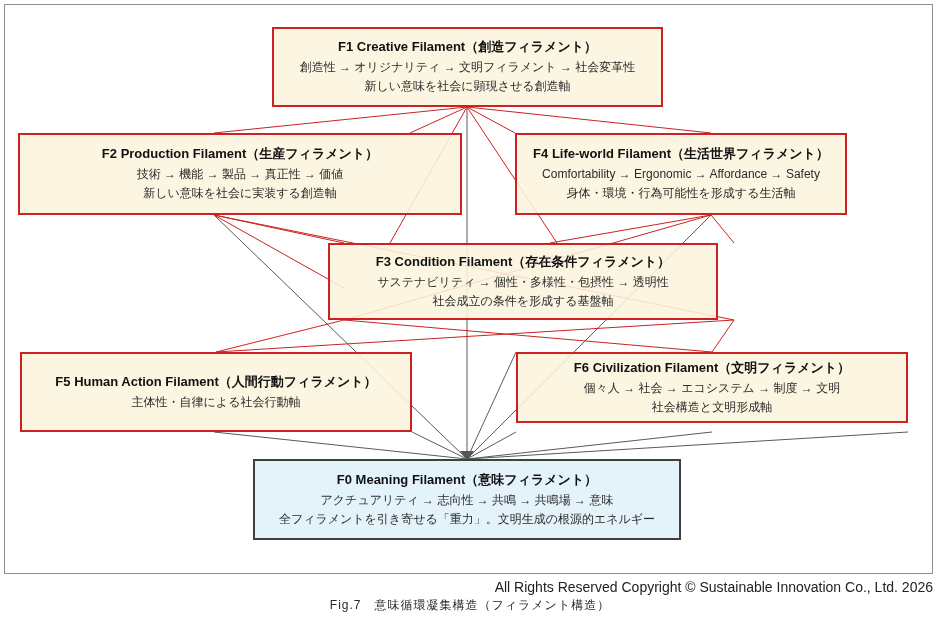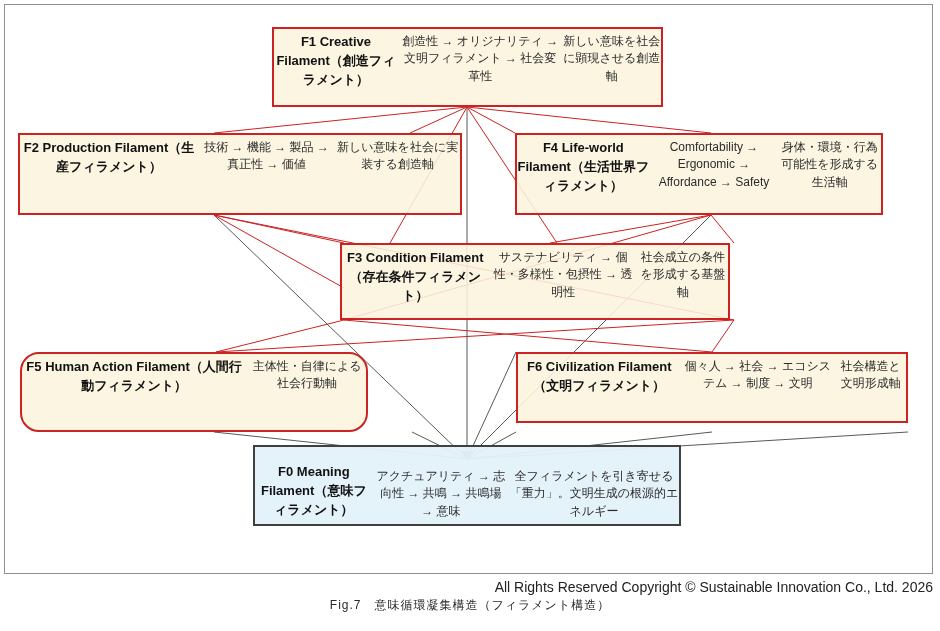--- a/index.html
+++ b/index.html
@@ -13,32 +13,32 @@
   html,body{margin:0;padding:0;background:#ffffff;}
   body{font-family:"Liberation Sans","DejaVu Sans",sans-serif;color:var(--ink);}
   .canvas{position:relative;width:940px;height:631px;background:#ffffff;overflow:hidden;}
   .frame{position:absolute;left:4px;top:4px;width:929px;height:570px;
          border:1px solid var(--frame-gray);box-sizing:border-box;background:#ffffff;}
   svg.wires{position:absolute;left:0;top:0;width:940px;height:631px;pointer-events:none;}
   svg .red{stroke:var(--accent-red);stroke-width:1;}
   svg .gray{stroke:var(--line-gray);stroke-width:1;}
   .node{position:absolute;box-sizing:border-box;border:2px solid var(--accent-red);
         background:rgba(251,244,221,0.88);text-align:center;
-        display:flex;flex-direction:row;justify-content:center;gap:2px;
-        padding:4px 0;line-height:1.45;}
+        display:flex;flex-direction:column;justify-content:center;gap:2px;
+        padding:4px 6px;line-height:1.45;}
   .node.core{border:2px solid #404040;background:rgba(227,241,250,0.96);}
   .node .title{font-weight:bold;font-size:13px;color:#111;}
   .node .flow,.node .axis{font-size:12px;color:#2b2b2b;}
   .f1{left:272px;top:27px;width:391px;height:80px;}
   .f2{left:18px;top:133px;width:444px;height:82px;}
-  .f4{left:515px;top:133px;width:368px;height:82px;}
-  .f3{left:340px;top:243px;width:390px;height:77px;}
-  .f5{left:20px;top:352px;width:348px;height:80px;border-radius:19px;}
+  .f4{left:515px;top:133px;width:332px;height:82px;}
+  .f3{left:328px;top:243px;width:390px;height:77px;}
+  .f5{left:20px;top:352px;width:392px;height:80px;}
   .f6{left:516px;top:352px;width:392px;height:71px;}
-  .f0{left:253px;top:445px;width:428px;height:81px;align-items:flex-end;}
+  .f0{left:253px;top:459px;width:428px;height:81px;}
   .copyright{position:absolute;right:7px;top:579px;font-size:14px;color:#222;}
   .caption{position:absolute;left:0;top:597px;width:940px;text-align:center;
            font-size:12px;color:#2a2a2a;letter-spacing:1px;}
 </style>
 </head>
 <body>
 
 <div class="canvas">
 
   <div class="frame"></div>

